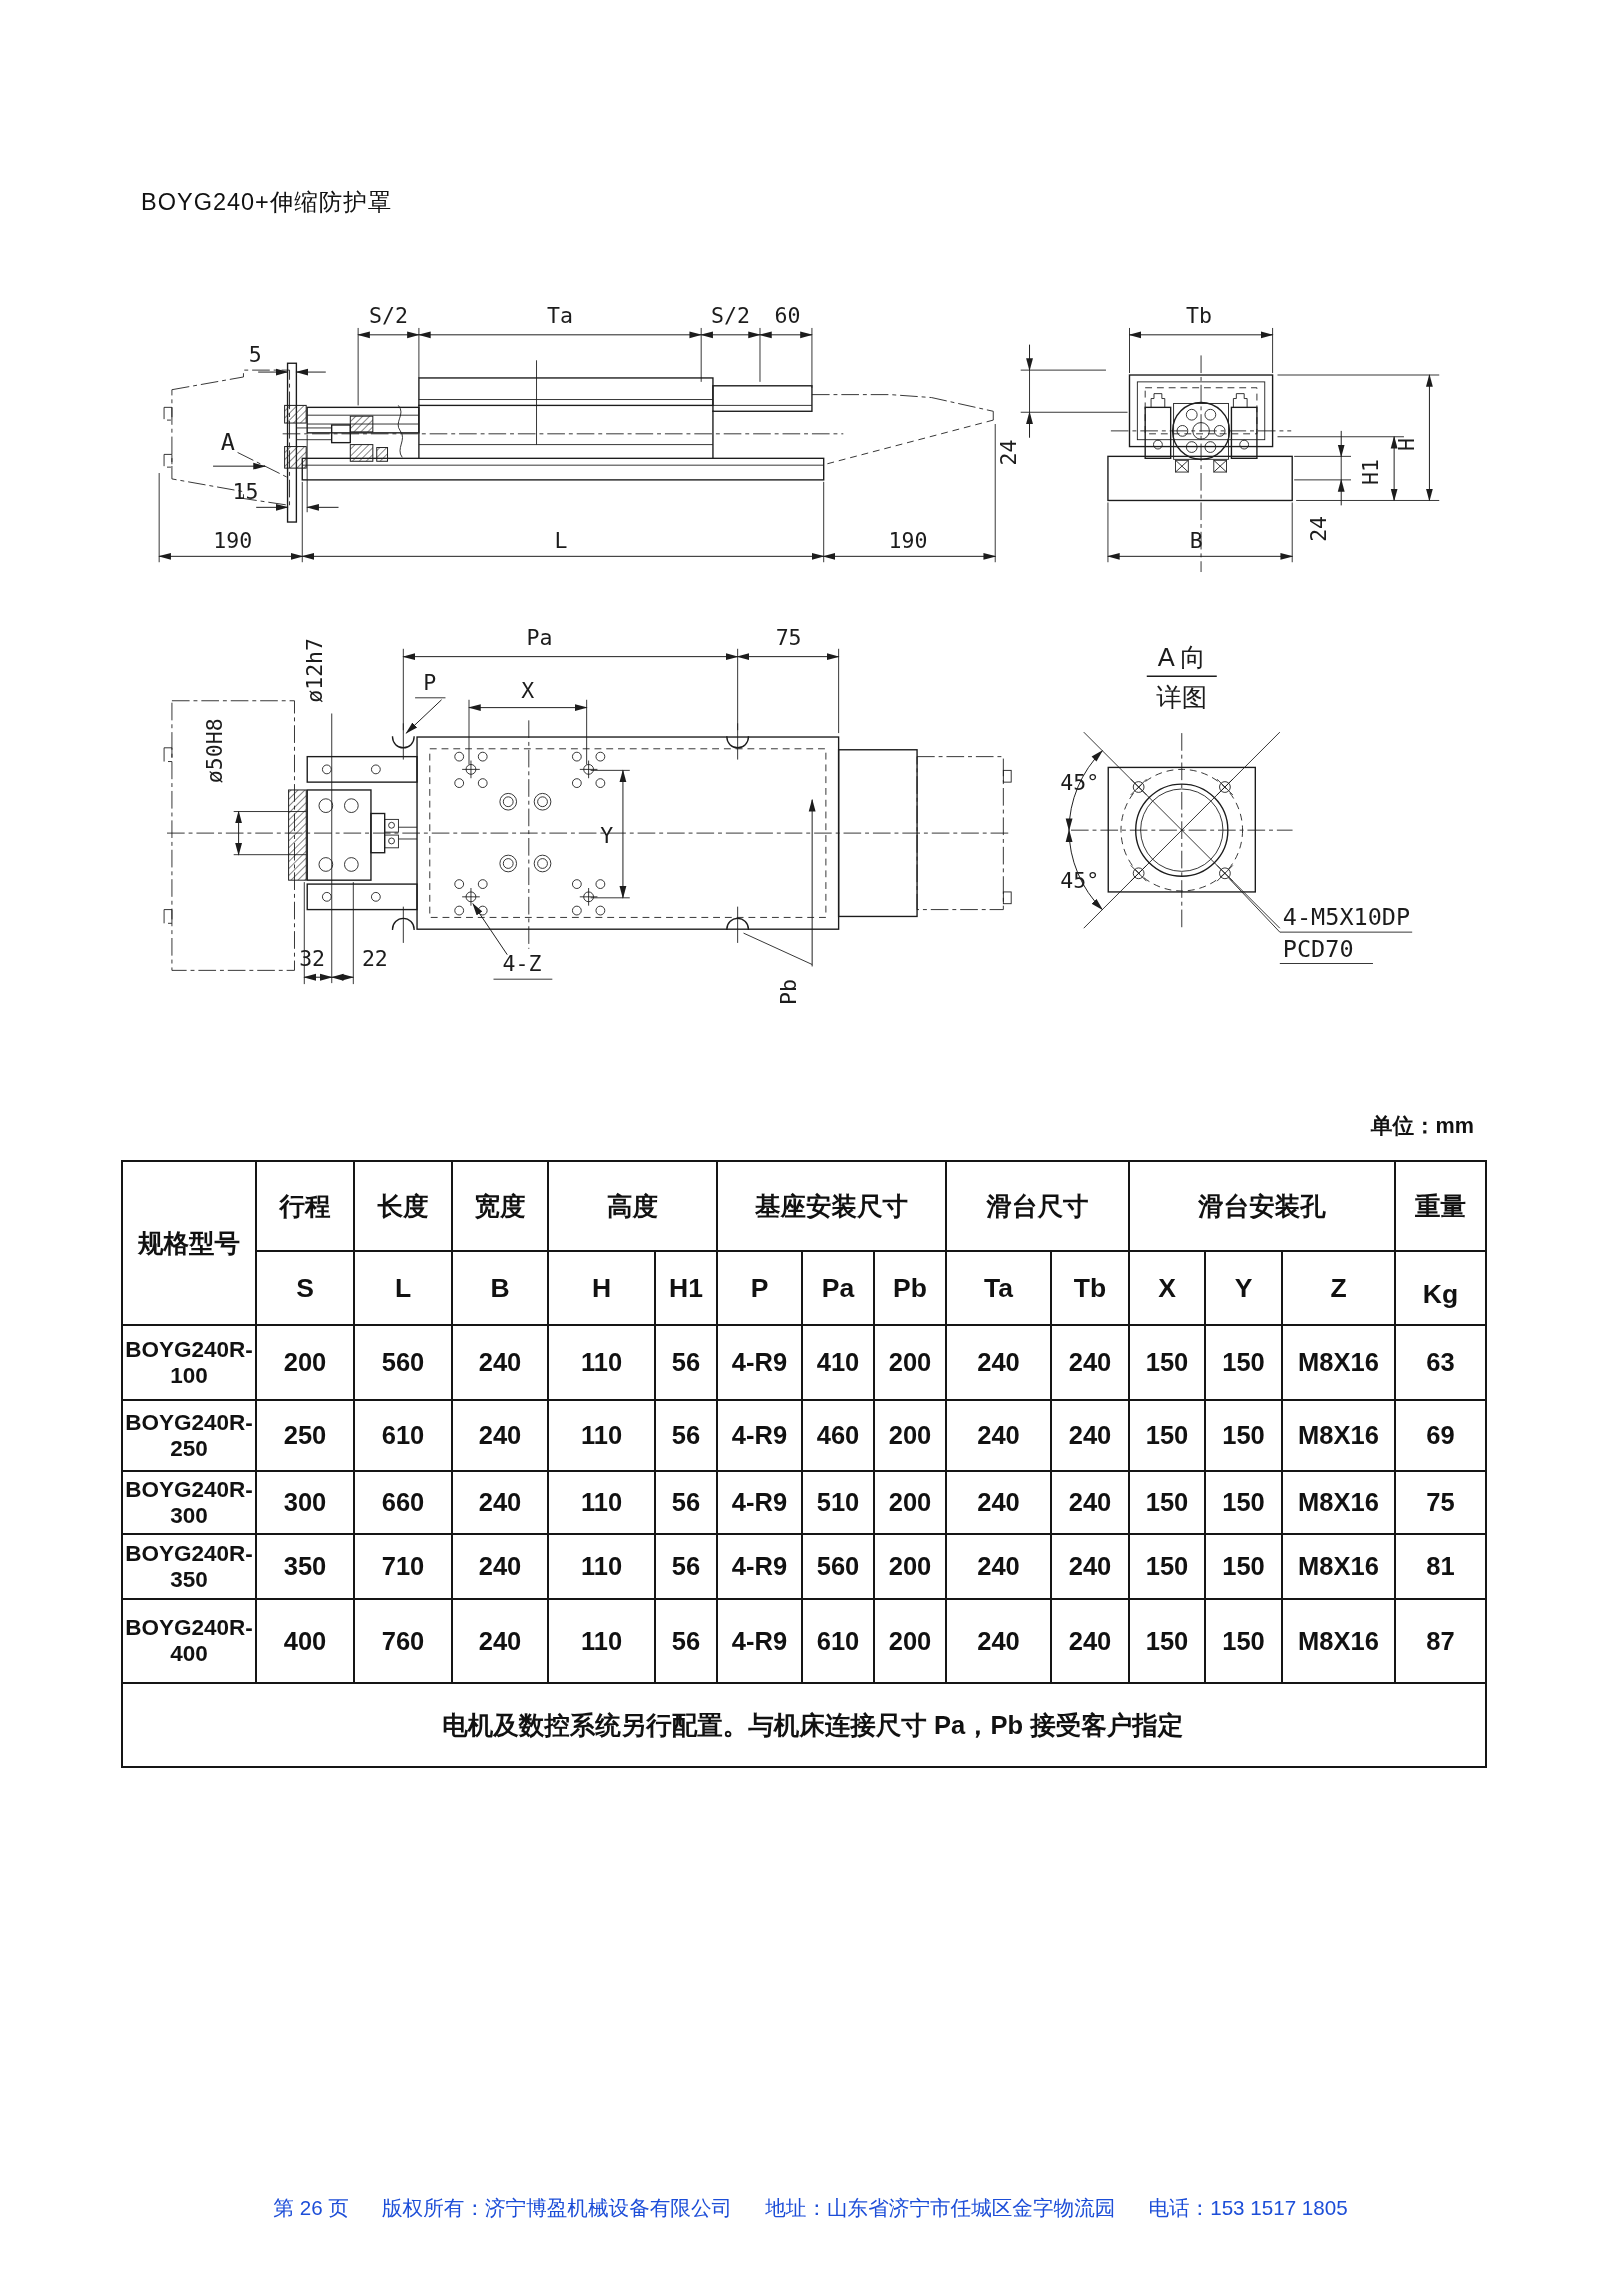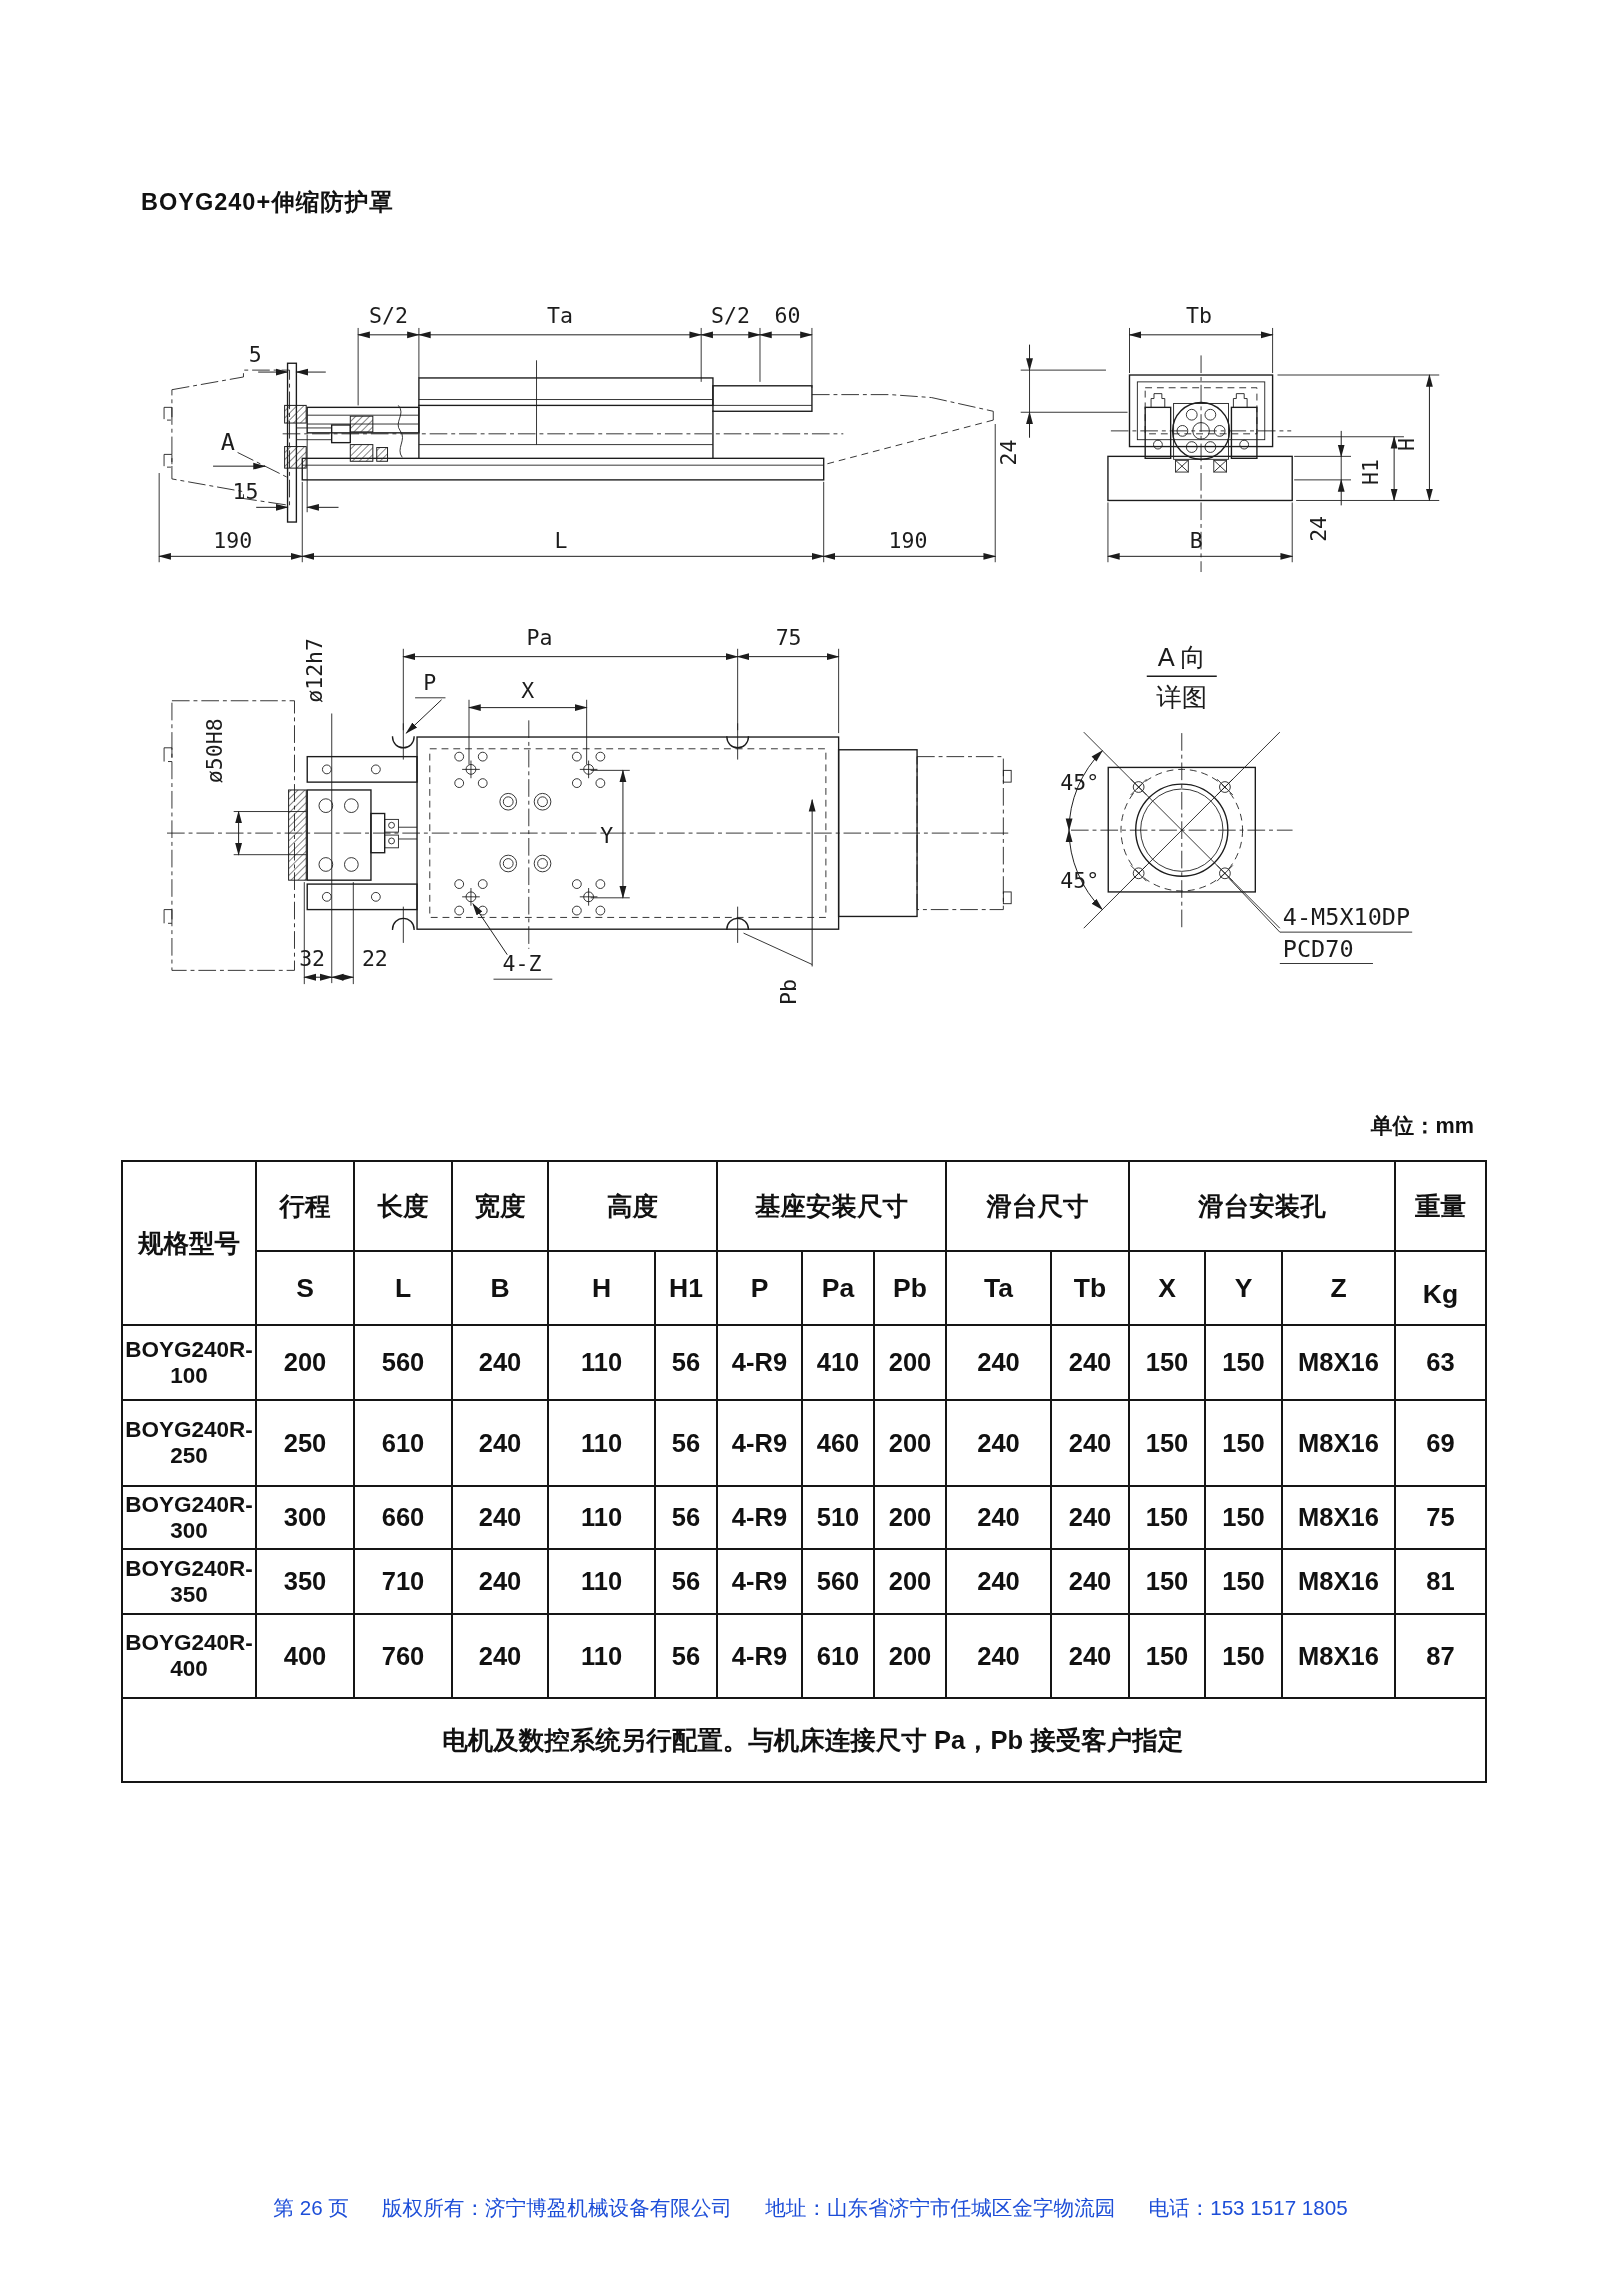--- a/index.html
+++ b/index.html
@@ -1,18 +1,18 @@
 <!DOCTYPE html>
 <html><head>
 <meta charset="utf-8">
 <style>
   html,body{margin:0;padding:0;background:#fff;}
   body{width:1621px;height:2293px;position:relative;font-family:"Liberation Sans",sans-serif;color:#111;}
   .abs{position:absolute;}
-  #doc-title{left:141px;top:186px;font-size:23.5px;font-weight:700;letter-spacing:1px;}
+  #doc-title{left:141px;top:186px;font-size:23.5px;font-weight:400;letter-spacing:1px;}
   #unit-label{right:147px;top:1111px;font-size:21.6px;font-weight:600;}
   svg{position:absolute;overflow:visible;}
   .o{stroke:#1c1c1c;stroke-width:1.4;fill:none;stroke-linecap:square;}
   .t{stroke:#1c1c1c;stroke-width:0.9;fill:none;}
   .d{stroke:#1c1c1c;stroke-width:1;fill:none;}
   .cl{stroke:#1c1c1c;stroke-width:0.9;fill:none;stroke-dasharray:18 4 4 4;}
   .dsh{stroke:#1c1c1c;stroke-width:0.9;fill:none;stroke-dasharray:7 5;}
   .hx{fill:url(#hp);stroke:#1c1c1c;stroke-width:1;}
   text.lab{font-family:"DejaVu Sans Mono",monospace;font-size:22px;fill:#1c1c1c;}
   text.lab2{font-family:"DejaVu Sans Mono",monospace;font-size:24px;fill:#1c1c1c;}
@@ -442,21 +442,21 @@
     <td class="cell">4-R9</td>
     <td class="cell">410</td>
     <td class="cell">200</td>
     <td class="cell">240</td>
     <td class="cell">240</td>
     <td class="cell">150</td>
     <td class="cell">150</td>
     <td class="cell">M8X16</td>
     <td class="cell">63</td>
   </tr>
-  <tr style="height:86px">
+  <tr style="height:71px">
     <td class="model">BOYG240R-250</td>
     <td class="cell">250</td>
     <td class="cell">610</td>
     <td class="cell">240</td>
     <td class="cell">110</td>
     <td class="cell">56</td>
     <td class="cell">4-R9</td>
     <td class="cell">460</td>
     <td class="cell">200</td>
     <td class="cell">240</td>

